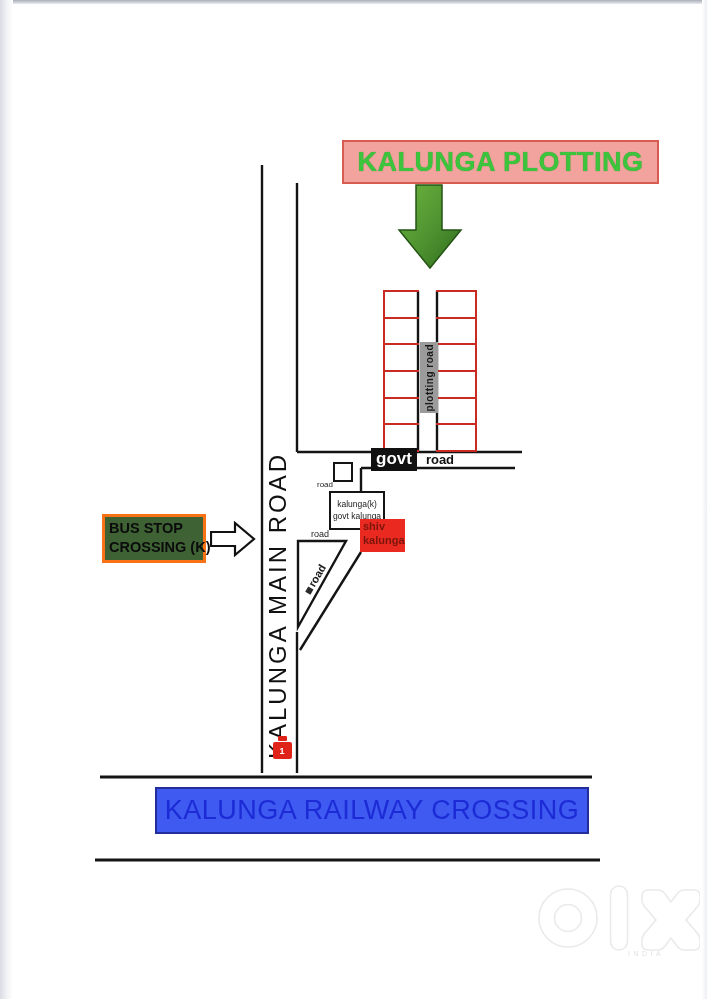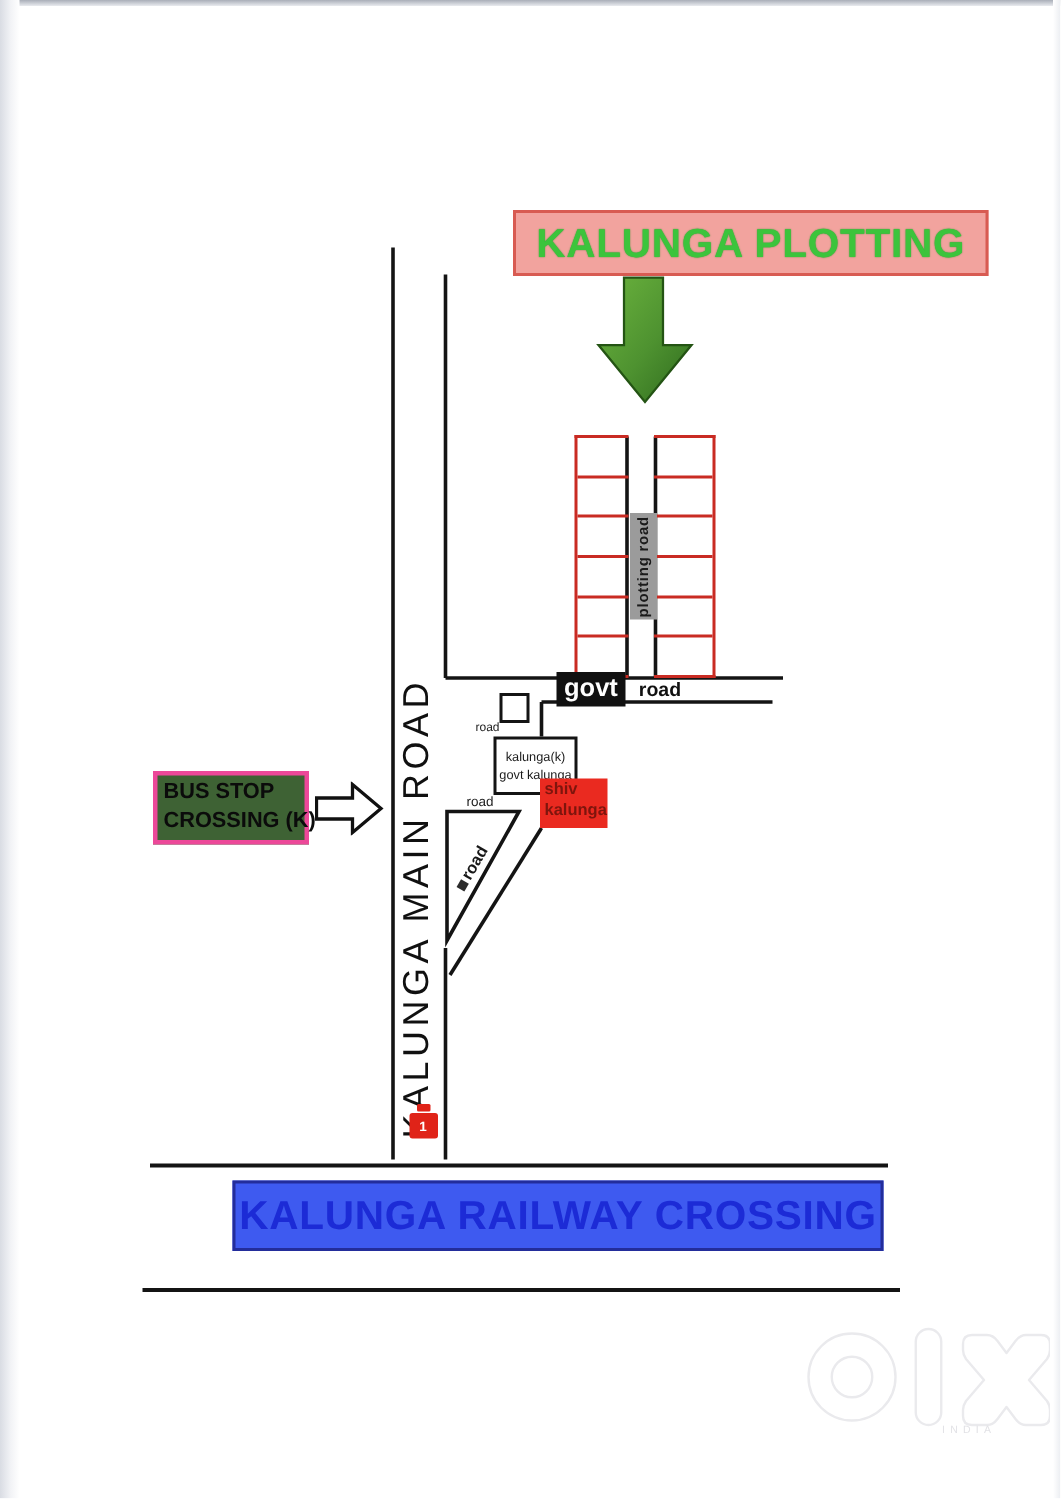--- a/index.html
+++ b/index.html
@@ -63,38 +63,38 @@
   .shiv-mandir{position:absolute;left:360px;top:519px;width:45px;height:33px;
     background:var(--mandir-red);color:var(--mandir-text);font-size:11px;font-weight:bold;
     line-height:1.25;padding:1px 3px;}
 
   .diagonal-road-label{position:absolute;left:299px;top:573px;transform:rotate(-60deg);
     transform-origin:center;font-size:11px;font-weight:bold;color:#181818;white-space:nowrap;}
   .diagonal-road-label::before{content:"";display:inline-block;width:6px;height:6px;
     background:#2b2b2b;margin-right:2px;}
 
   .bus-stop{position:absolute;left:102px;top:514px;width:104px;height:49px;
-    background:var(--busstop-green);border:3px solid #ec4899;color:#0b0b0b;
+    background:var(--busstop-green);border:3px solid #f97316;color:#0b0b0b;
     font-size:14.5px;font-weight:bold;line-height:1.32;padding:2px 0 0 4px;white-space:nowrap;}
   .bus-arrow{position:absolute;left:210px;top:521px;}
 
   .main-road-label{position:absolute;left:256px;top:447px;width:44px;height:318px;
     display:flex;align-items:center;justify-content:center;}
   .main-road-label .vtext{font-size:24px;color:#101010;letter-spacing:3px;}
 
   .red-marker{position:absolute;left:272px;top:736px;width:20px;height:25px;
     display:flex;flex-direction:column;align-items:center;}
   .red-marker .knob{width:9px;height:5px;background:#E02318;border-radius:1px;}
   .red-marker .body{width:19px;height:17px;background:#E02318;border-radius:2px;margin-top:1px;
     display:flex;align-items:center;justify-content:center;color:#fff;font-size:9px;font-weight:bold;}
 
   .railway-banner{position:absolute;left:155px;top:787px;width:434px;height:47px;
     background:var(--railway-bg);border:2.5px solid var(--railway-border);
     display:flex;align-items:center;justify-content:center;
-    font-size:27px;font-weight:bold;letter-spacing:.5px;color:var(--railway-text);white-space:nowrap;}
+    font-size:27px;font-weight:normal;letter-spacing:.5px;color:var(--railway-text);white-space:nowrap;}
 
   .watermark{position:absolute;left:528px;top:876px;width:172px;height:92px;}
   .watermark svg{position:absolute;left:0;top:0;}
   .watermark svg *{stroke:var(--watermark-gray);stroke-width:1.6;fill:none;}
   .watermark .india{position:absolute;left:100px;top:74px;font-size:7px;letter-spacing:3.5px;
     color:#e2e2e6;}
 </style>
 </head>
 <body>
 

